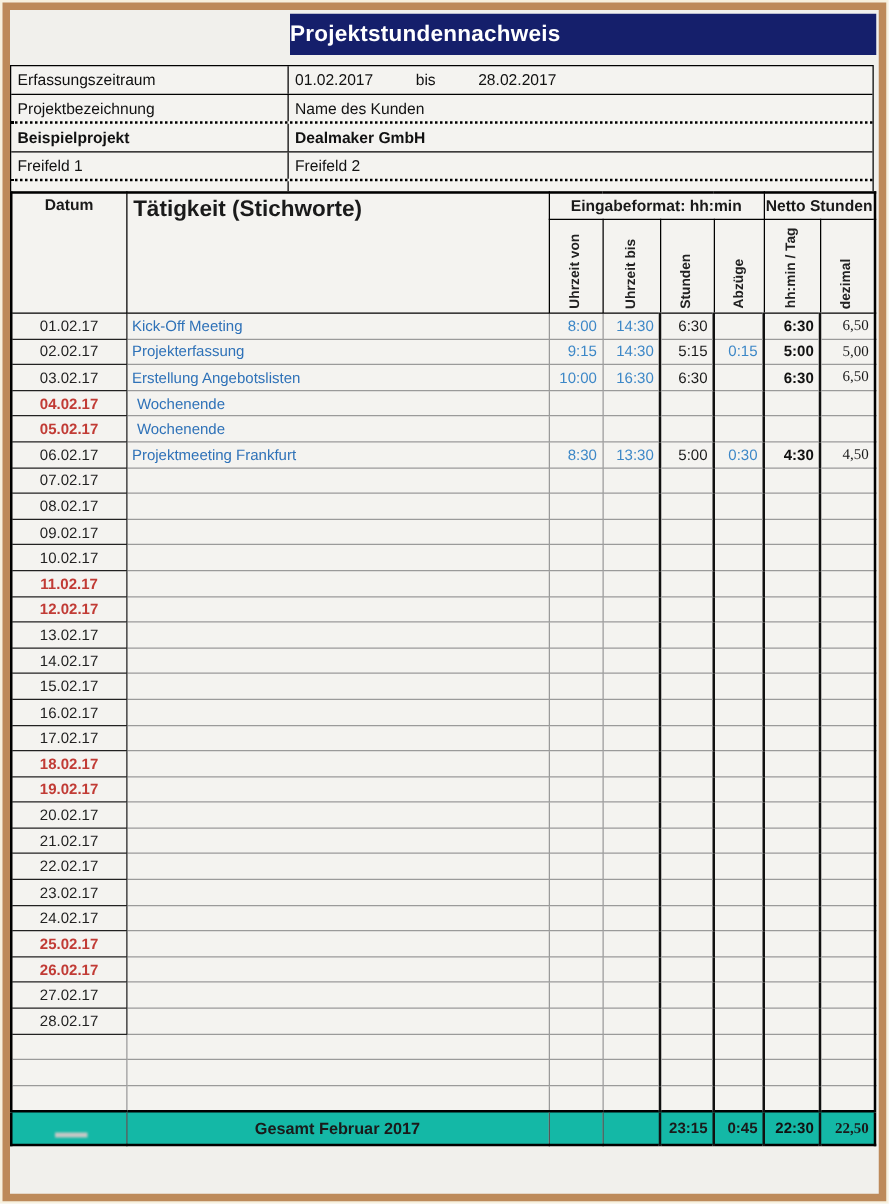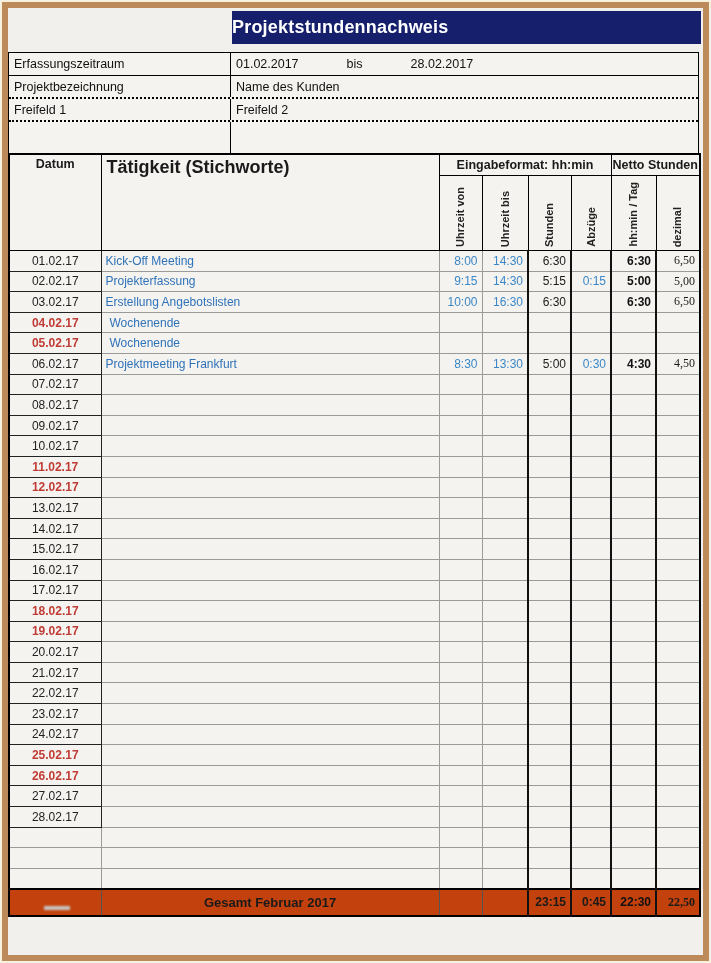--- a/index.html
+++ b/index.html
@@ -14,21 +14,21 @@
   
   .fields{position:absolute;left:0px;top:44px;width:691px;height:102px;border:1px solid #000;
     background:#f4f3f0;box-sizing:border-box;display:flex;flex-direction:column;font-size:12.5px;color:#111;}
   .frow{display:flex;height:23px;line-height:22px;box-sizing:border-box;}
   .frow .flabel{width:222px;border-right:1px solid #000;padding-left:5px;box-sizing:border-box;}
   .frow .fvalue{flex:1;padding-left:5px;box-sizing:border-box;}
   .frow.sep-solid{border-bottom:1px solid #000;}
   .frow.sep-dotted{border-bottom:2px dotted #000;}
   .frow.bold{font-weight:bold;}
   .frow.fill{flex:1;}
-  .period{display:flex;padding-left:122px;gap:48px;}
+  .period{display:flex;padding-left:122px;gap:34px;}
 
   
   table.sheet{position:absolute;left:0px;top:145px;width:692px;border-collapse:collapse;table-layout:fixed;
     background:#f4f3f0;font-size:12px;color:#1a1a1a;}
   table.sheet{border:2px solid #000;}
   col.w-date{width:92px;} col.w-act{width:338px;} col.w-von{width:43px;} col.w-bis{width:46px;}
   col.w-stu{width:43px;} col.w-abz{width:40px;} col.w-hhm{width:45px;} col.w-dez{width:44px;}
 
   thead th{border:1px solid #000;font-weight:bold;padding:0;background:#f4f3f0;}
   th.h-datum{vertical-align:top;padding-top:2px;font-size:12.5px;}
@@ -45,21 +45,21 @@
   td.c-act{color:#2f72b8;}
   tr.weekend td.c-act{padding-left:8px;}
   td.c-von,td.c-bis,td.c-abz{text-align:right;color:#3c87c7;}
   td.c-stunden{text-align:right;color:#1a1a1a;}
   td.c-hhmin{text-align:right;font-weight:bold;color:#111;}
   td.c-dez{text-align:right;color:#1a1a1a;font-family:Liberation Serif, serif;}
   td.c-stunden{border-left:2px solid #111;border-right:2px solid #111;}
   td.c-hhmin{border-left:2px solid #111;}
   td.c-dez{border-left:2px solid #111;}
 
-  tfoot td{border:1px solid #555;border-top:2px solid #000;height:27px;background:#c2410c;
+  tfoot td{border:1px solid #555;border-top:2px solid #000;height:27px;background:#14b8a6;
     font-weight:bold;padding:0 4px;box-sizing:border-box;}
   tfoot td.t-label{text-align:center;font-size:13px;}
   tfoot td.t-num{text-align:right;}
   tfoot td.c-stunden,tfoot td.c-hhmin,tfoot td.c-dez{border-left:2px solid #111;}
   tfoot td.c-stunden{border-right:2px solid #111;}
 
   .smudge{position:absolute;left:36px;top:898px;width:26px;height:4px;background:#c7c7c5;filter:blur(1px);}
 </style>
 </head>
 <body>
@@ -74,20 +74,24 @@
       <div class="flabel">Erfassungszeitraum</div>
       <div class="fvalue period">
         <span>01.02.2017</span>
         <span>bis</span>
         <span>28.02.2017</span>
       </div>
     </div>
     <div class="frow sep-dotted">
       <div class="flabel">Projektbezeichnung</div>
       <div class="fvalue">Name des Kunden</div>
+    </div>
+    <div class="frow bold sep-solid">
+      <div class="flabel">Beispielprojekt</div>
+      <div class="fvalue">Dealmaker GmbH</div>
     </div>
     <div class="frow sep-dotted">
       <div class="flabel">Freifeld 1</div>
       <div class="fvalue">Freifeld 2</div>
     </div>
     <div class="frow fill">
       <div class="flabel"></div>
       <div class="fvalue"></div>
     </div>
   </div>

